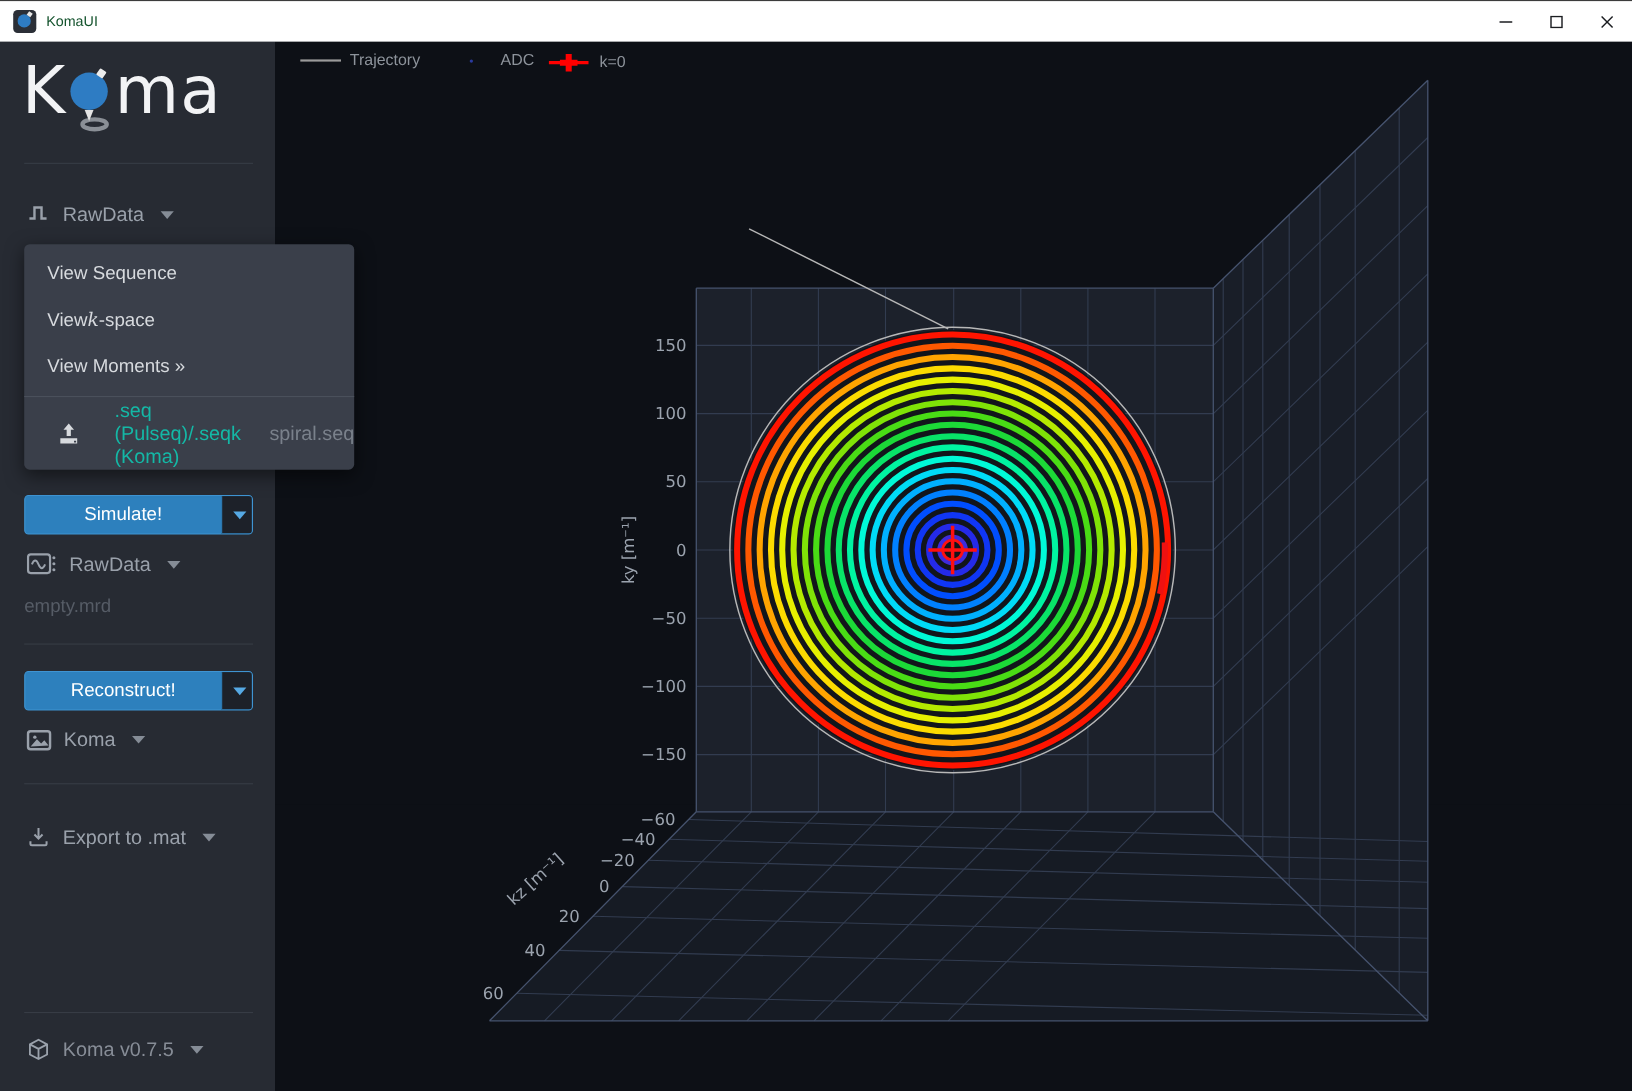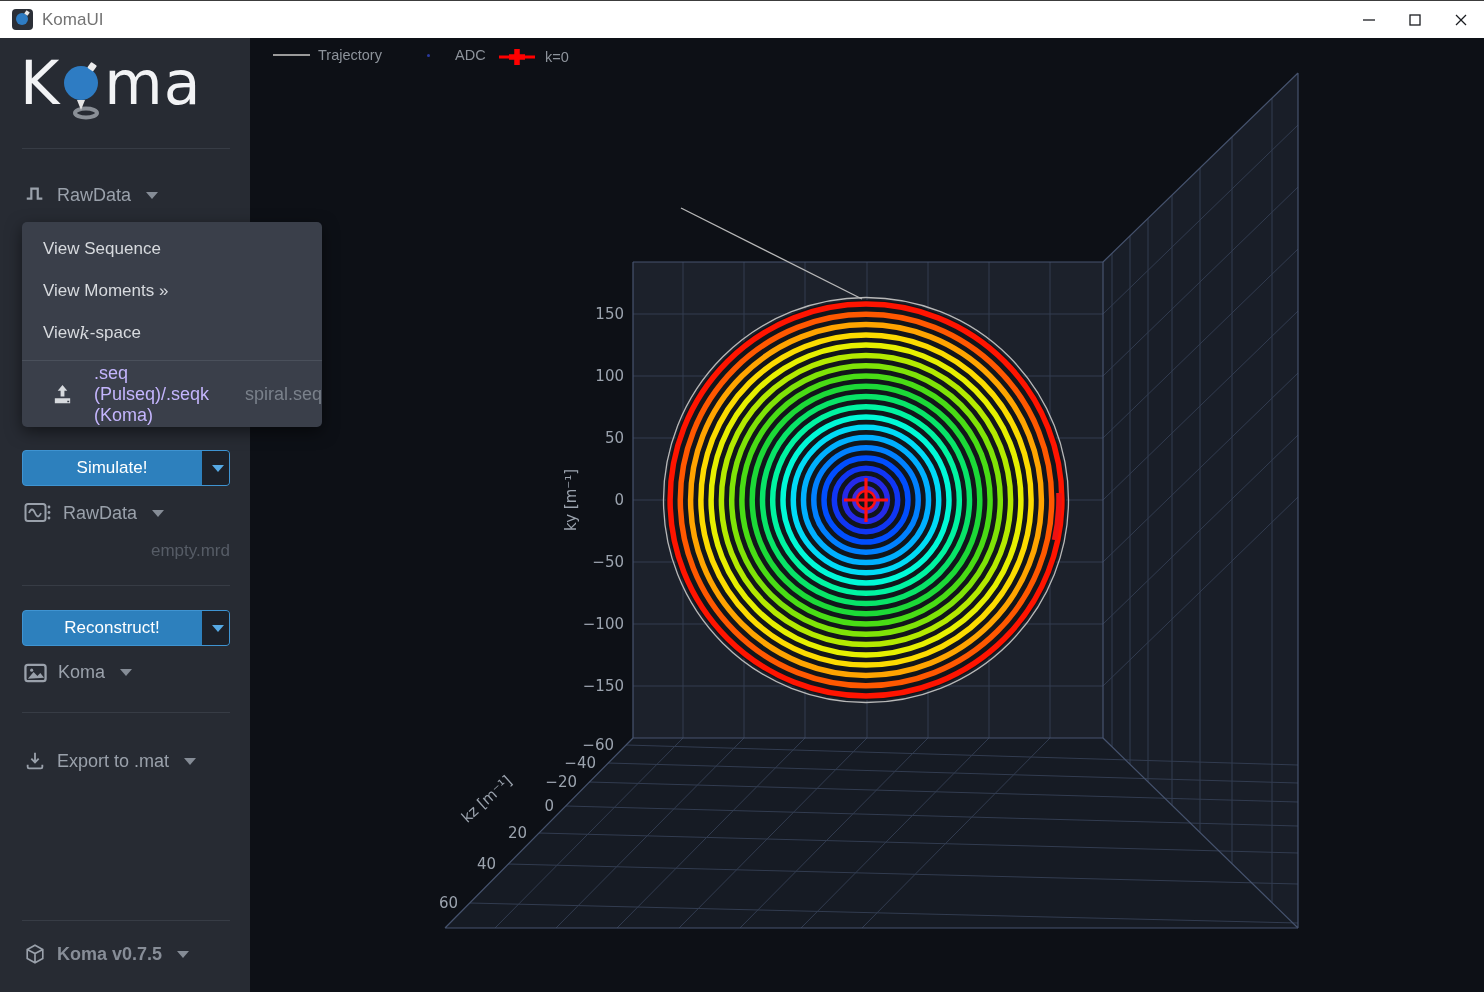--- a/index.html
+++ b/index.html
@@ -11,53 +11,53 @@
   *{box-sizing:border-box;margin:0;padding:0}
   body{width:1484px;height:992px;overflow:hidden;font-family:"Liberation Sans",sans-serif;background:#000}
   .app{position:relative;width:1484px;height:992px;background:var(--plot-bg)}
 
   
   .titlebar{position:absolute;left:0;top:0;width:100%;height:38px;background:#ffffff;
     border-top:1px solid #3c3c3c;display:flex;align-items:center;padding-left:12px;gap:9px}
   .appicon{width:21px;height:21px;border-radius:4px;background:#2b2f37;position:relative;flex:0 0 auto}
   .appicon .dot{position:absolute;left:4px;top:4px;width:12px;height:12px;border-radius:50%;background:#2e7cc3}
   .appicon .pin{position:absolute;left:13px;top:2px;width:4px;height:4px;background:#e8e8e8;transform:rotate(35deg)}
-  .titlebar .title{font-size:17px;color:#737373}
+  .titlebar .title{font-size:13px;color:#14532d}
   .winbtns{margin-left:auto;display:flex;height:100%}
   .winbtn{width:46px;height:100%;display:flex;align-items:center;justify-content:center;color:#1b1d21}
   .winbtn svg{stroke:#1b1d21;stroke-width:1.3;fill:none}
 
   
   .sidebar{position:absolute;left:0;top:38px;width:250px;height:954px;background:var(--sidebar-bg);z-index:5}
   .logo{position:absolute;left:20px;top:10px;display:flex;align-items:center;color:#f2f3f5;
     font-size:60px;font-family:"DejaVu Sans",sans-serif;letter-spacing:1px}
   .logo .globe{margin:0 -1px;position:relative;top:6px}
   .side-divider{position:absolute;left:22px;width:208px;border-top:1px solid #373c45}
   .side-row{position:absolute;left:24px;display:flex;align-items:center;gap:11px;color:var(--muted);font-size:18px}
   .side-row svg{stroke:var(--muted);fill:none;stroke-width:2}
   .caret{width:0;height:0;border-left:6px solid transparent;border-right:6px solid transparent;
     border-top:7px solid #858c96;display:inline-block;margin-left:4px}
   .caret.blue{border-top-color:var(--caret-blue)}
-  .filelabel{position:absolute;left:22px;width:208px;text-align:right;color:var(--dim);font-size:17px}
+  .filelabel{position:absolute;left:22px;width:208px;text-align:left;color:var(--dim);font-size:17px}
 
   .btn{position:absolute;left:22px;width:208px;height:36px;background:var(--accent);
     border:1px solid var(--accent-border);border-radius:4px;display:flex;overflow:hidden;cursor:pointer}
   .btn .lbl{flex:1;display:flex;align-items:center;justify-content:center;color:#fff;font-size:17px}
   .btn .seg{width:28px;background:#1d2129;border-left:1px solid var(--accent);
     display:flex;align-items:center;justify-content:center}
 
   
   .menu{position:absolute;left:22px;top:184px;width:300px;background:var(--menu-bg);border-radius:5px;
     box-shadow:0 5px 16px rgba(0,0,0,.5);z-index:20;padding-top:6px}
   .menu-item{height:42px;display:flex;align-items:center;padding-left:21px;color:#d7dade;font-size:17px;cursor:pointer}
   .menu-item i{font-style:italic;font-family:"DejaVu Serif",serif}
   .menu-sep{border-top:1px solid #4a505b;margin-top:6px}
   .menu-upload{height:66px;display:flex;align-items:center;padding-left:29px;cursor:pointer}
   .menu-upload svg{fill:#d7dade;stroke:none;flex:0 0 auto}
-  .menu-upload .ulabel{color:#c4b5fd;font-size:18px;margin-left:20px}
+  .menu-upload .ulabel{color:#14b8a6;font-size:18px;margin-left:30px}
   .menu-upload .ufile{color:#7a818b;font-size:18px;margin-left:14px}
 
   
   .plot{position:absolute;left:250px;top:38px;width:1234px;height:693px;background:var(--plot-bg)}
   .legend{position:absolute;top:9px;left:0;height:20px;width:100%}
   .legend-item{position:absolute;display:flex;align-items:center;gap:8px;color:#8d939b;font-size:14.5px;cursor:pointer}
   .sw-line{width:37px;border-top:2.5px solid #9a9a9a}
   .sw-dot{width:3px;height:3px;border-radius:50%;background:#2a3a9e;margin:0 17px}
   svg text{font-family:"DejaVu Sans",sans-serif}
   .tick{font-size:15px;fill:#9ba3ae}
@@ -114,26 +114,26 @@
       </svg>
       <span>RawData</span>
       <span class="caret"></span>
     </div>
 
     <div class="menu">
       <div class="menu-item">
         <span>View Sequence</span>
       </div>
       <div class="menu-item">
-        <span>View Moments »</span>
-      </div>
-      <div class="menu-item">
         <span>View </span>
           <i>k</i>
           <span>-space</span>
+      </div>
+      <div class="menu-item">
+        <span>View Moments »</span>
       </div>
       <div class="menu-sep"></div>
       <div class="menu-upload">
         <svg width="23" height="23" viewBox="0 0 24 24">
           <path d="M12 2 L17 8 H14 V14 H10 V8 H7 Z"></path>
           <path d="M4 16 H20 V21 H4 Z M17 18.5 H19 V20 H17 Z" fill-rule="evenodd"></path>
         </svg>
         <span class="ulabel">.seq (Pulseq)/.seqk (Koma)</span>
         <span class="ufile">spiral.seq</span>
       </div>
@@ -184,21 +184,21 @@
       <svg width="22" height="22" viewBox="0 0 24 24">
         <path d="M12 3 V13 M8 9.5 L12 13.5 L16 9.5" stroke-width="2"></path>
         <path d="M4 16 V18.5 Q4 20 5.5 20 H18.5 Q20 20 20 18.5 V16" stroke-width="2"></path>
       </svg>
       <span>Export to .mat</span>
       <span class="caret"></span>
     </div>
 
     <div class="side-divider" style="top:882px"></div>
 
-    <div class="side-row" style="top:905px;font-weight:bold;color:#878d97">
+    <div class="side-row" style="top:905px;font-weight:normal;color:#878d97">
       <svg width="22" height="22" viewBox="0 0 24 24">
         <path d="M12 2.5 L20.5 7 V17 L12 21.5 L3.5 17 V7 Z M3.5 7 L12 11.5 L20.5 7 M12 11.5 V21.5" stroke-width="1.8"></path>
       </svg>
       <span>Koma v0.7.5</span>
       <span class="caret"></span>
     </div>
   </div>
 
   <div class="plot">
 

